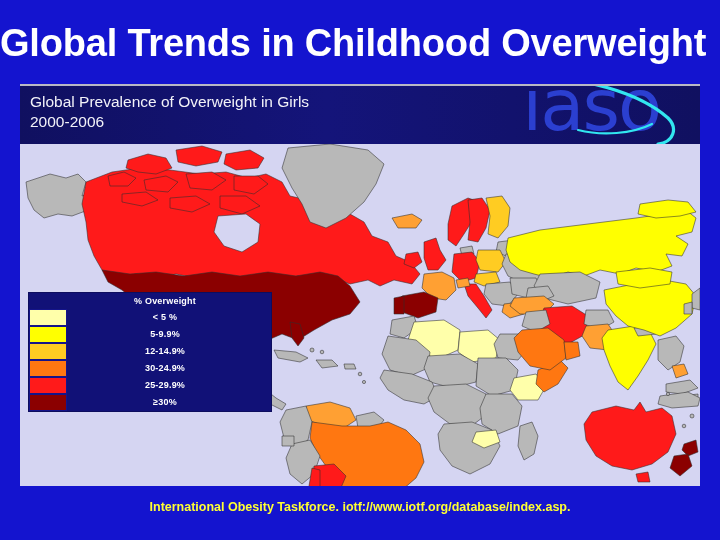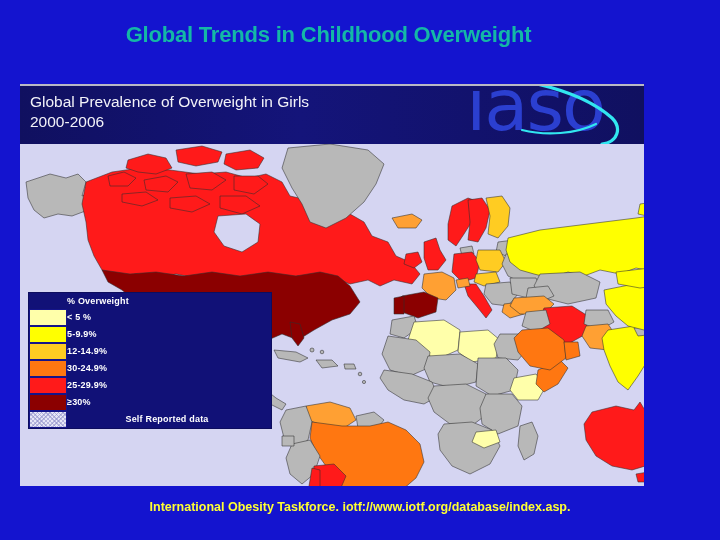--- a/index.html
+++ b/index.html
@@ -15,32 +15,32 @@
     overflow: hidden;
     font-family: "Liberation Sans", sans-serif;
   }
   
   #slide-title {
     position: absolute;
     left: 0;
     top: 22px;
     width: 657px;
     text-align: center;
-    font-size: 22px;
+    font-size: 38px;
     font-weight: bold;
-    color: #14b8a6;
+    color: #ffffff;
     letter-spacing: -0.2px;
     white-space: nowrap;
   }
   
   #figure {
     position: absolute;
     left: 20px;
     top: 84px;
-    width: 624px;
+    width: 680px;
     height: 400px;
     background: #fde047;
     border-top: 2px solid #b9b9c4;
     box-sizing: border-box;
   }
   #figure-header {
     position: relative;
     height: 58px;
     background: linear-gradient(to right, #101060 0%, #14147a 45%, #101060 100%);
     overflow: hidden;
@@ -116,21 +116,21 @@
     flex: 0 0 38px;
     border: 1px solid #14148a;
     box-sizing: border-box;
   }
   .legend-swatch.empty { background: transparent; border-color: transparent; }
   .legend-label {
     flex: 1 1 auto;
     color: #ffffff;
     font-size: 9px;
     font-weight: bold;
-    text-align: left;
+    text-align: center;
     padding-right: 8px;
     line-height: 17px;
     white-space: nowrap;
     letter-spacing: 0.2px;
   }
   .legend-row.header-row .legend-label { line-height: 16px; }
   .legend-label.left { text-align: center; padding-right: 4px; }
   .swatch-hatch {
     background-color: #e6e6f6;
     background-image:
@@ -395,24 +395,20 @@
           <div class="legend-label">30-24.9%</div>
         </div>
         <div class="legend-row">
           <div class="legend-swatch" style="background:#ff1a1a"></div>
           <div class="legend-label">25-29.9%</div>
         </div>
         <div class="legend-row">
           <div class="legend-swatch" style="background:#8b0000"></div>
           <div class="legend-label">≥30%</div>
         </div>
-        <div class="legend-row">
-          <div class="legend-swatch swatch-hatch"></div>
-          <div class="legend-label left">Self Reported data</div>
-        </div>
       </div>
     </div>
   </div>
 
   <div id="footer">
     <span class="org">International Obesity Taskforce.</span>
     <span class="url">iotf://www.iotf.org/database/index.asp.</span>
   </div>
 
 </div>

